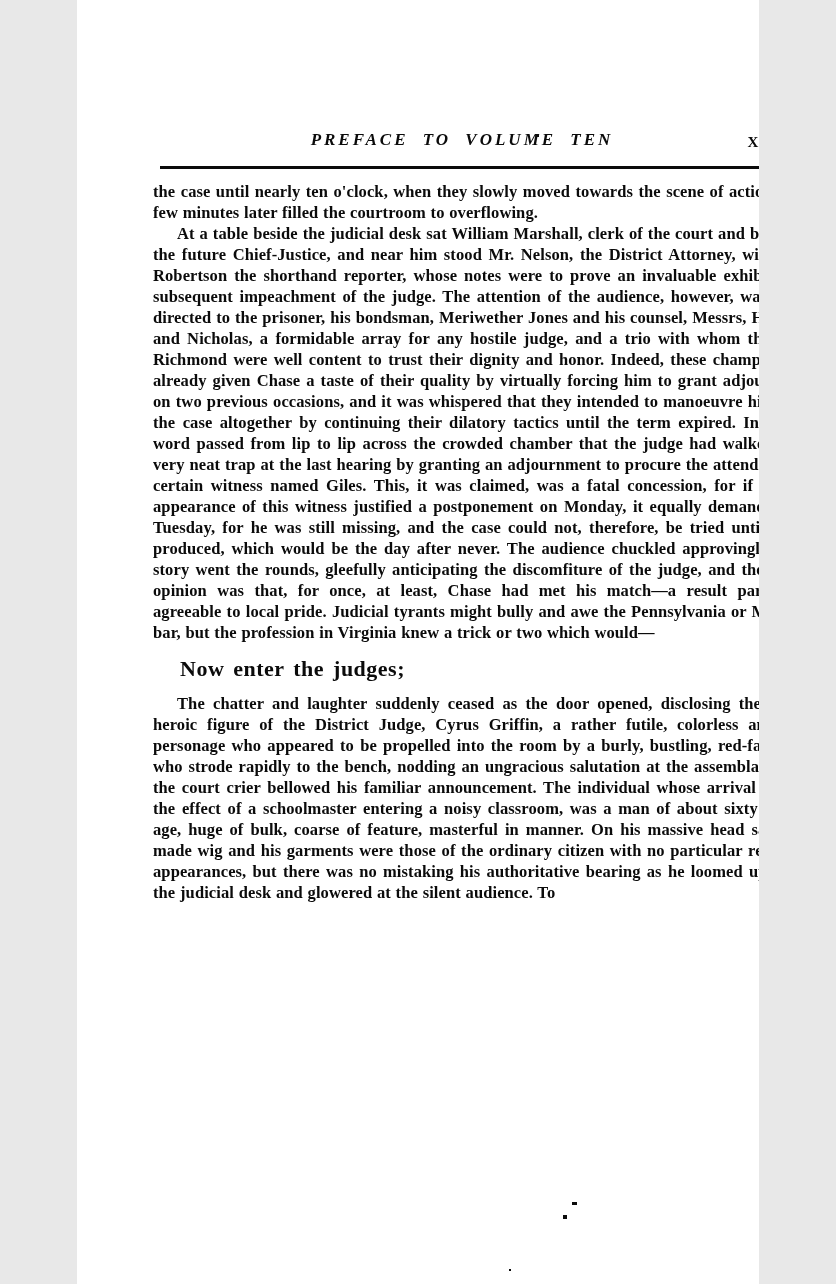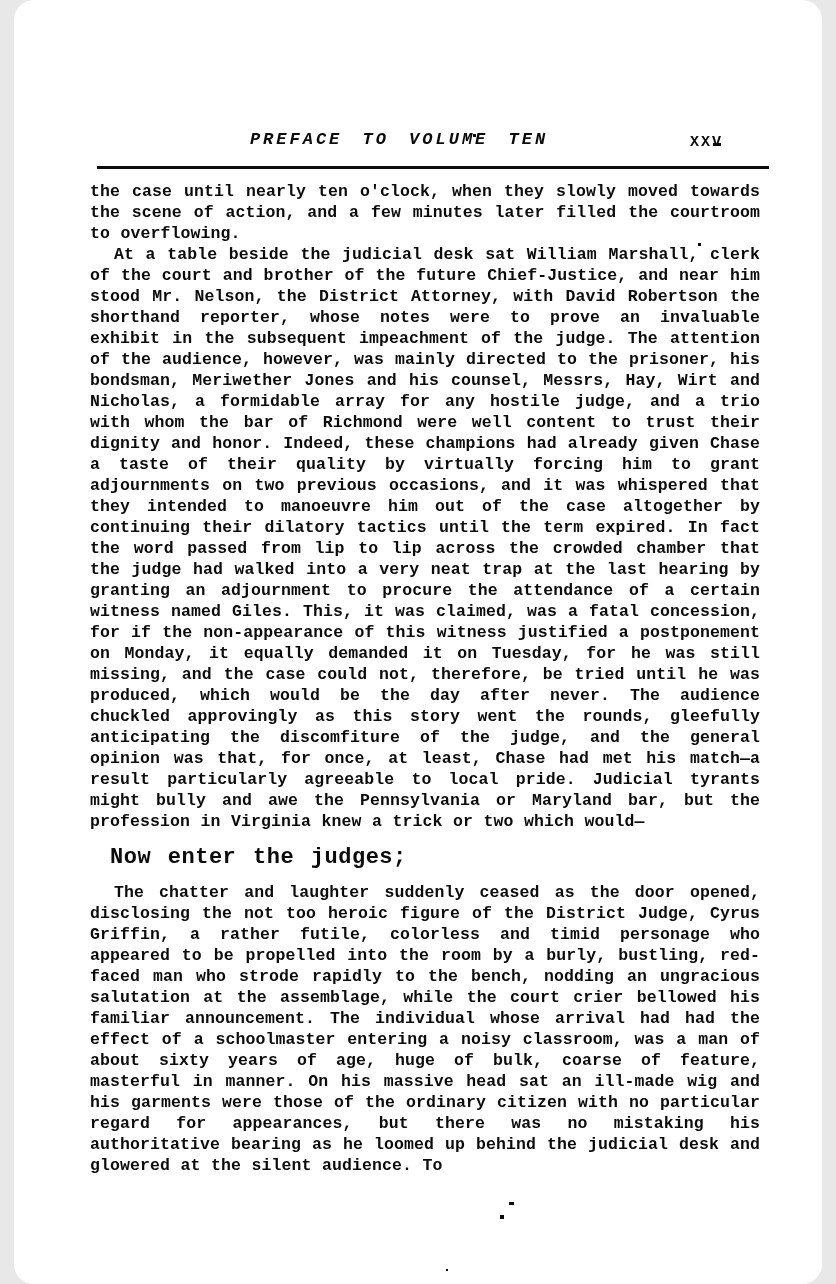--- a/index.html
+++ b/index.html
@@ -2,28 +2,27 @@
 <html style="--ink: #0b0b0b; --paper: #ffffff;"><head>
 <meta charset="utf-8">
 <style>
   html, body {
     margin: 0;
     padding: 0;
     background: #e8e8e8;
   }
   .page {
     position: relative;
-    width: 808px;
+    width: 682px;
     height: 1284px;
     margin: 0 auto;
     background: var(--paper, #ffffff);
     color: var(--ink, #0b0b0b);
-    font-family: Liberation Mono, monospace;
+    font-family: Liberation Serif, serif;
     overflow: hidden;
-    border-radius: 20px;
   }
   .header {
     position: absolute;
     left: 85px;
     top: 130px;
     width: 670px;
     height: 30px;
   }
   .running-title {
     display: block;
@@ -64,21 +63,21 @@
     word-spacing: 0.5px;
   }
   .body-text p {
     margin: 0;
     text-indent: 24px;
   }
   .body-text p.noindent {
     text-indent: 0;
   }
   .section-heading {
-    margin: 15px 0 14px 20px;
+    margin: 15px 0 14px 27px;
     font-size: 22px;
     font-weight: bold;
     letter-spacing: 0.5px;
     word-spacing: 3px;
   }
   
   .artifact {
     position: absolute;
     background: var(--ink, #0b0b0b);
   }

